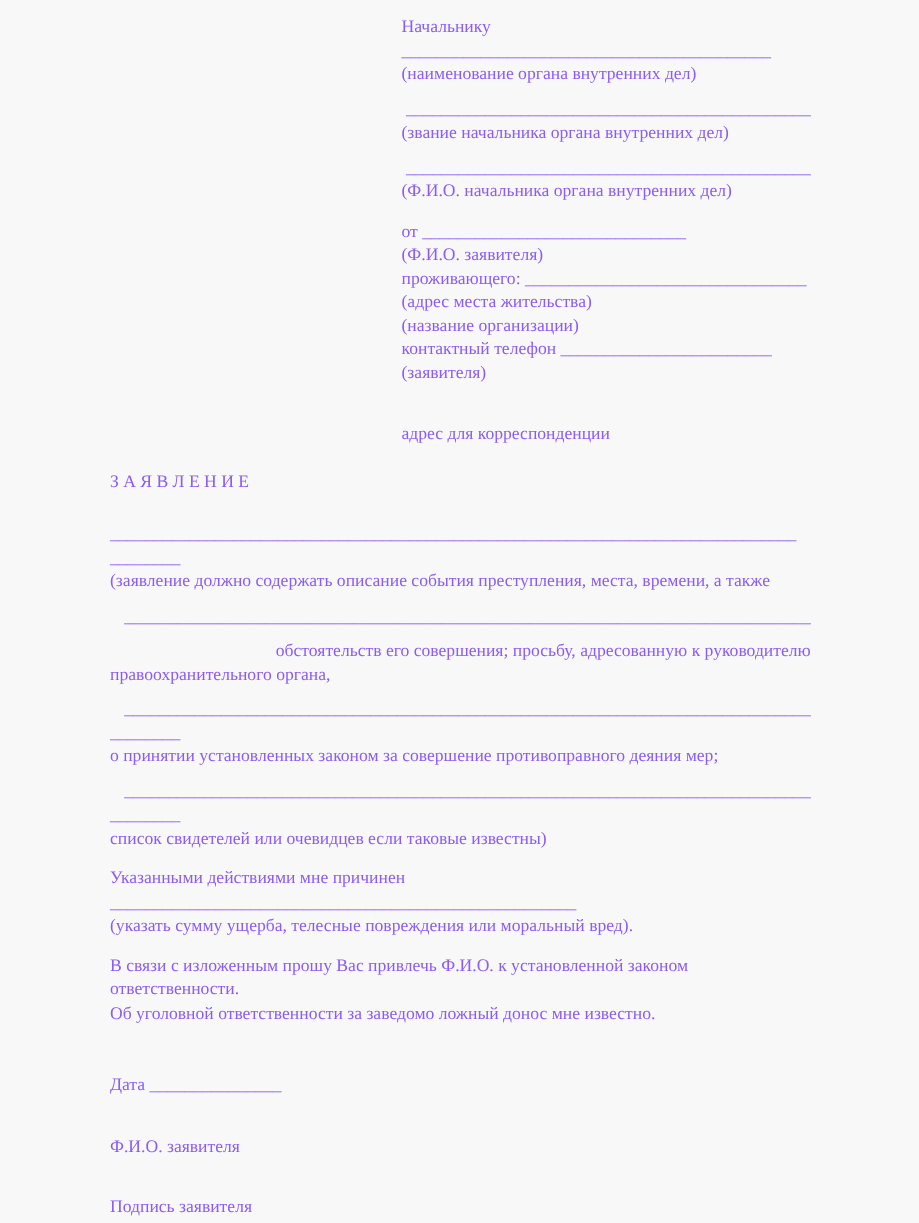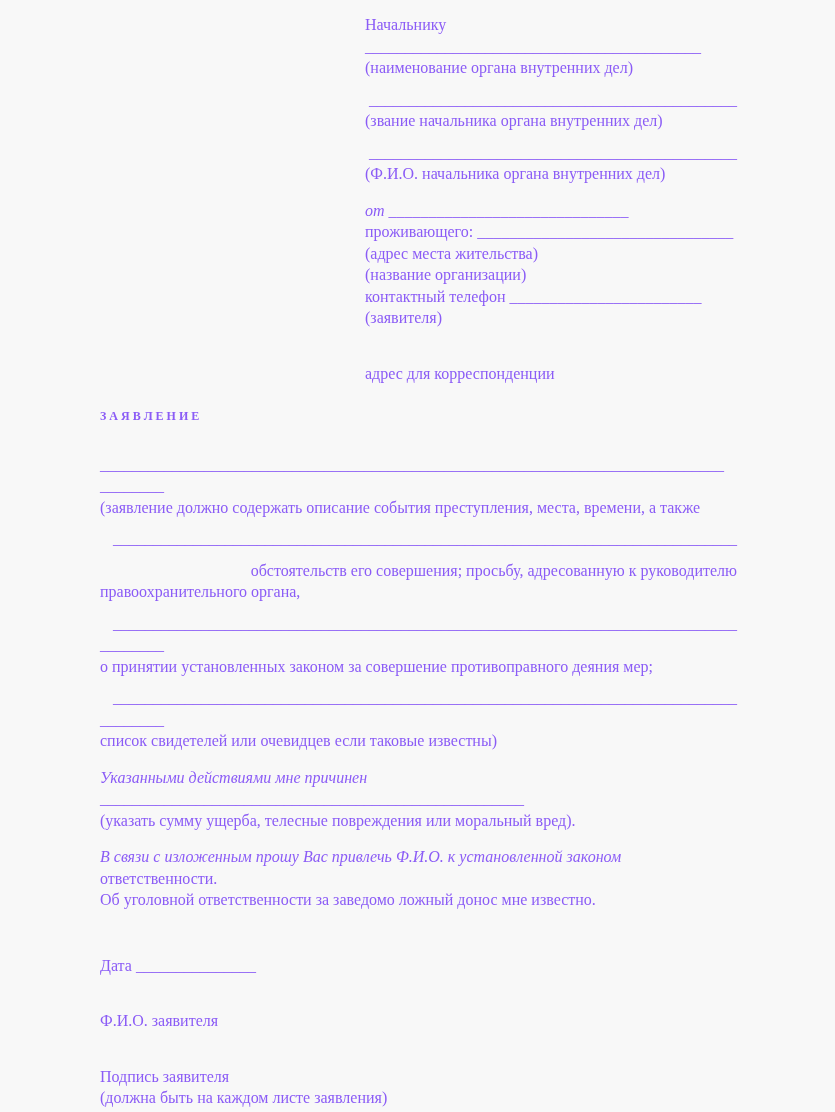--- a/index.html
+++ b/index.html
@@ -21,47 +21,48 @@
     overflow: hidden;
   }
   .line {
     min-height: 21.5px;
     white-space: nowrap;
   }
   .header-block {
     margin-left: 265px;
   }
   .doc-title {
-    font-size: 12px;
-    font-weight: bold;
+    font-size: 16px;
+    font-weight: normal;
     margin: 22px 0 0 0;
     line-height: 21.5px;
   }
   .body-block {
     margin-top: 26px;
   }
   .mt-sm { margin-top: 10px; text-align: right; }
-  .mt-md { margin-top: 15px; font-style: italic; }
+  .mt-md { margin-top: 15px; }
   .mt-lg { margin-top: 34px; }
   .mt-xl { margin-top: 44px; }
 </style>
 </head>
 <body style="background: rgb(248, 248, 248);">
 
 <div class="page" style="background: rgb(248, 248, 248); color: #8b5cf6;">
 
   <div class="header-block">
     <div class="line">Начальнику</div>
     <div class="line">__________________________________________</div>
     <div class="line">(наименование органа внутренних дел)</div>
     <div class="line mt-sm">______________________________________________</div>
     <div class="line">(звание начальника органа внутренних дел)</div>
     <div class="line mt-sm">______________________________________________</div>
     <div class="line">(Ф.И.О. начальника органа внутренних дел)</div>
     <div class="line mt-md">от ______________________________</div>
+    <div class="line">(Ф.И.О. заявителя)</div>
     <div class="line">проживающего: ________________________________</div>
     <div class="line">(адрес места жительства)</div>
     <div class="line">(название организации)</div>
     <div class="line">контактный телефон ________________________</div>
     <div class="line">(заявителя)</div>
     <div class="line mt-lg">адрес для корреспонденции</div>
   </div>
 
   <h1 class="doc-title">З А Я В Л Е Н И Е</h1>
 

